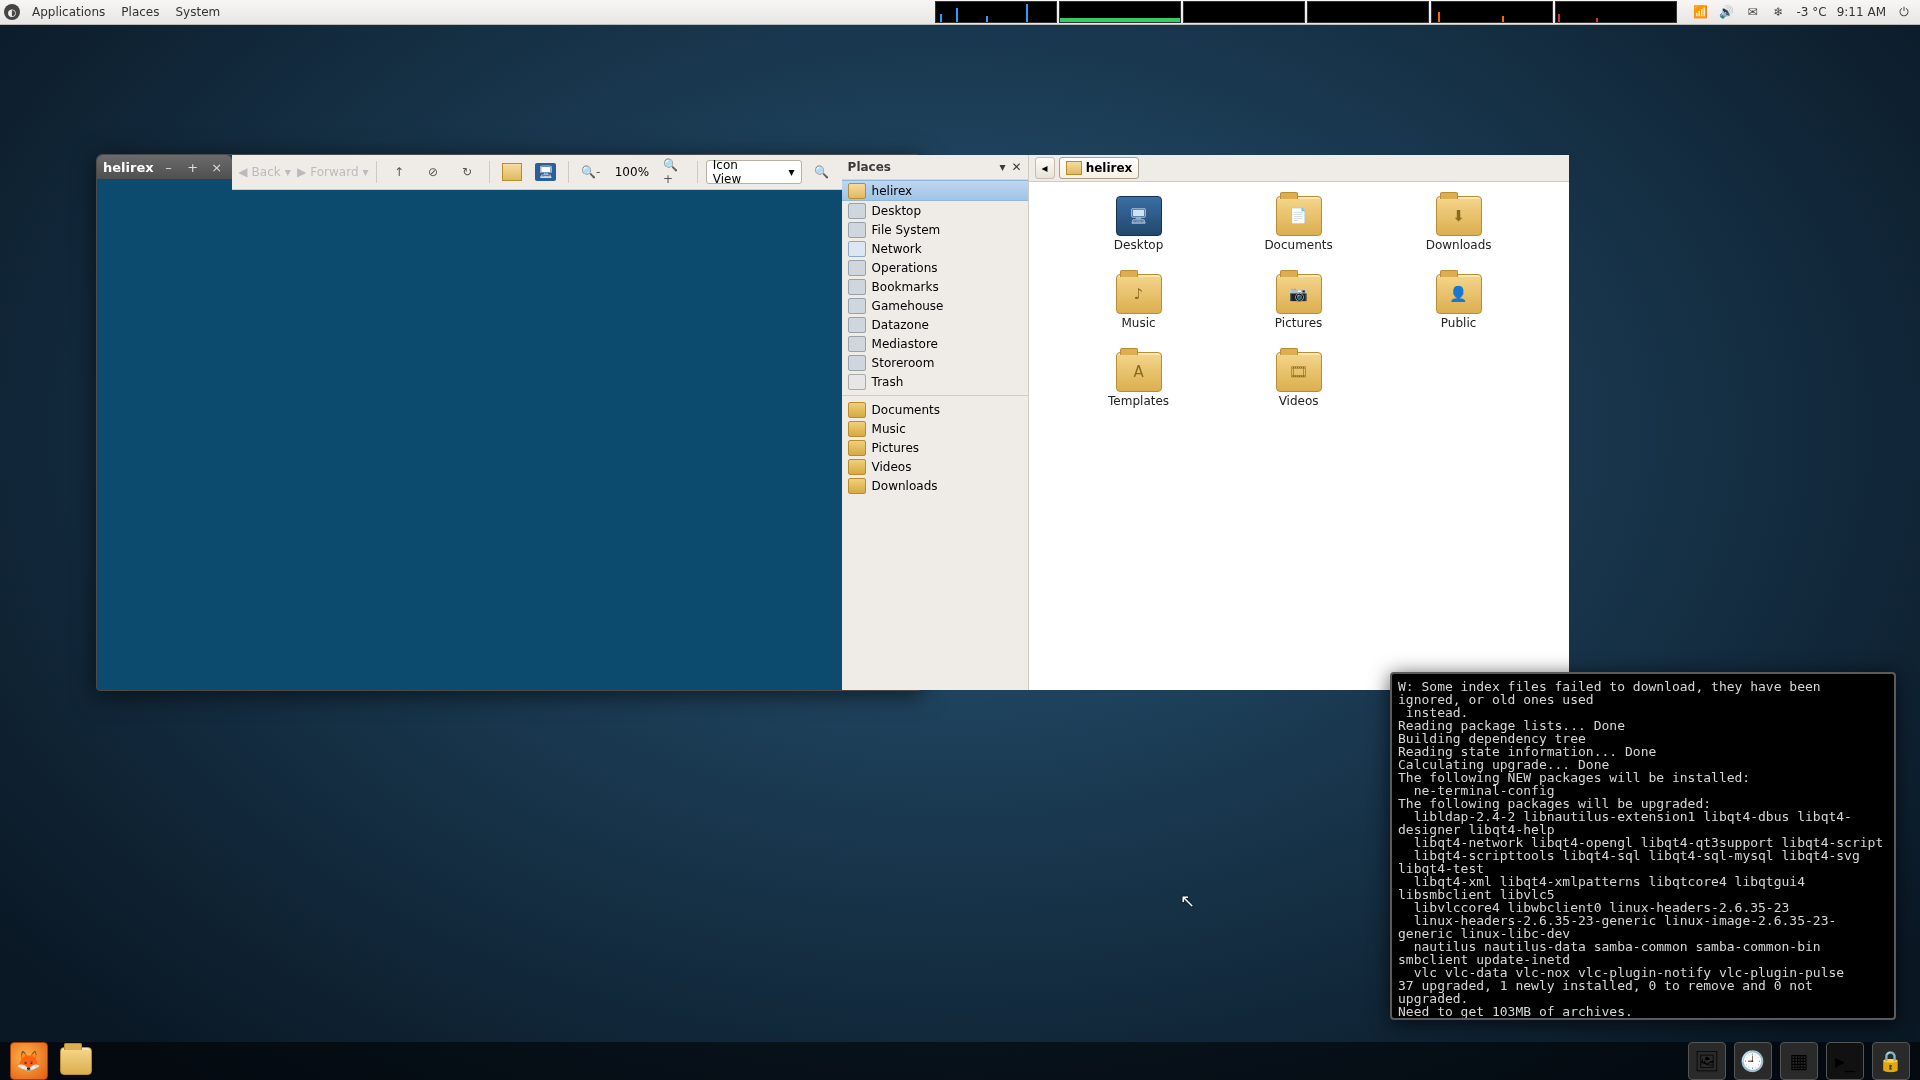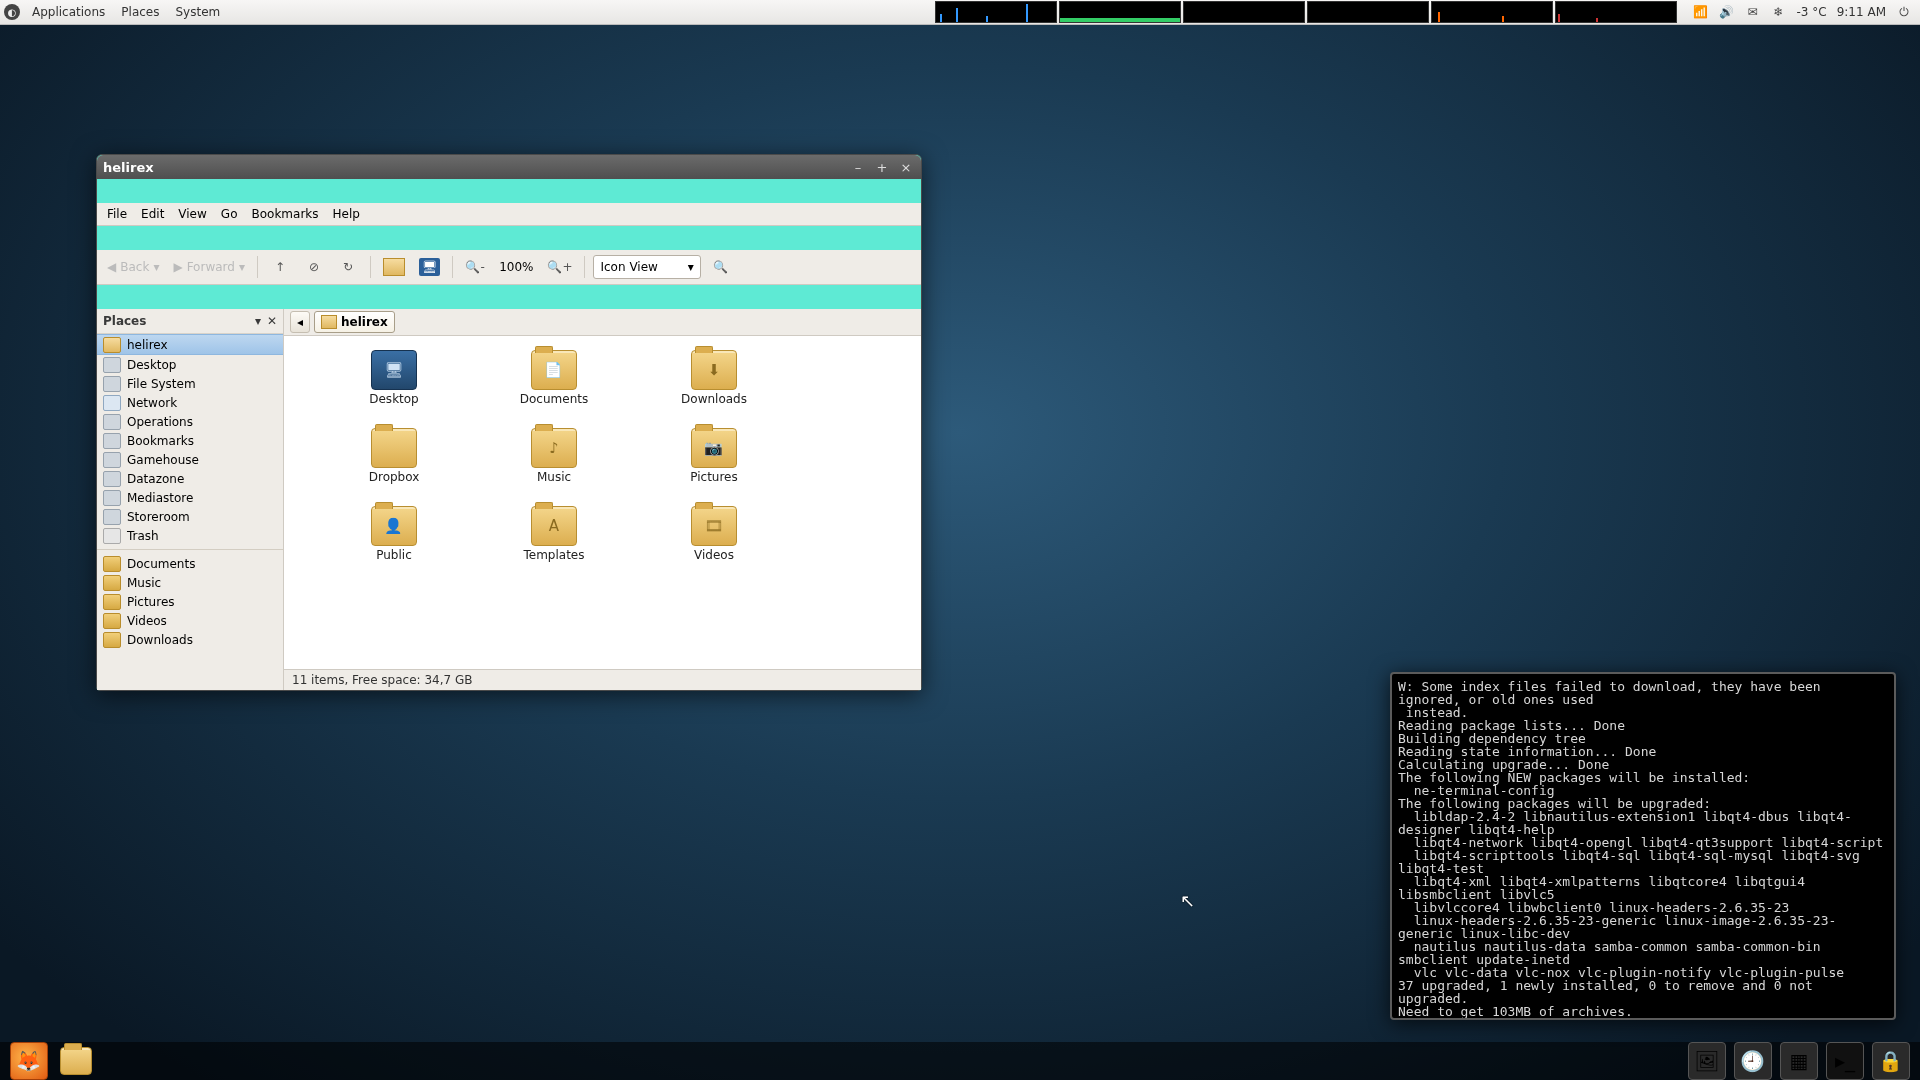--- a/index.html
+++ b/index.html
@@ -12,21 +12,21 @@
 .panel-right .ico{width:16px;height:16px;display:flex;align-items:center;justify-content:center;color:#444;}
 .sysmon{display:flex;gap:2px;margin-right:6px;}
 .sysmon .g{width:120px;height:20px;background:#000;border:1px solid #333;position:relative;overflow:hidden;}
 .sysmon .g .bar{position:absolute;bottom:0;width:2px;background:#3af;}
 
 .bottom-panel{position:absolute;bottom:0;left:0;right:0;height:38px;background:rgba(0,0,0,.55);display:flex;align-items:center;padding:0 10px;gap:10px;}
 .dock-item{width:36px;height:36px;border-radius:4px;display:flex;align-items:center;justify-content:center;font-size:20px;}
 .dock-right{margin-left:auto;display:flex;gap:8px;}
 .dock-right .dock-item{background:#2a2a2a;border:1px solid #555;}
 
-.fm{position:absolute;left:96px;top:154px;width:824px;height:535px;background:#5eead4;border:1px solid #4a4a4a;border-radius:6px 6px 4px 4px;box-shadow:0 4px 24px rgba(0,0,0,.6);display:flex;flex-direction:column;gap:24px;}
+.fm{position:absolute;left:96px;top:154px;width:824px;height:535px;background:#0c4a6e;border:1px solid #4a4a4a;border-radius:6px 6px 4px 4px;box-shadow:0 4px 24px rgba(0,0,0,.6);display:flex;flex-direction:row;}
 .fm-title{height:24px;background:linear-gradient(#6b6b6b,#4f4f4f);border-radius:6px 6px 0 0;color:#fff;display:flex;align-items:center;padding:0 6px;font-size:13px;}
 .fm-title .t{flex:1 1 auto;font-weight:700;}
 .win-btn{width:18px;height:18px;margin-left:6px;display:flex;align-items:center;justify-content:center;color:#ddd;cursor:pointer;}
 .fm-menu{height:22px;background:#efece7;border-bottom:1px solid #cfcac2;display:flex;align-items:center;padding:0 4px;gap:2px;}
 .fm-menu span{padding:2px 6px;cursor:pointer;}
 .fm-tool{height:34px;background:#efece7;border-bottom:1px solid #cfcac2;display:flex;align-items:center;padding:0 6px;gap:6px;}
 .tb{min-width:20px;height:26px;display:flex;align-items:center;justify-content:center;padding:0 4px;border-radius:3px;cursor:pointer;color:#555;}
 .tb.disabled{color:#bbb;}
 .tb.txt{gap:4px;font-size:12px;}
 .sep{width:1px;height:22px;background:#cfcac2;margin:0 2px;}
@@ -109,28 +109,20 @@
   </div>
 </div>
 
 <div class="fm">
   <div class="fm-title">
     <span class="t">helirex</span>
     <span class="win-btn">–</span>
     <span class="win-btn">+</span>
     <span class="win-btn">×</span>
   </div>
-  <div class="fm-menu">
-    <span>File</span>
-    <span>Edit</span>
-    <span>View</span>
-    <span>Go</span>
-    <span>Bookmarks</span>
-    <span>Help</span>
-  </div>
   <div class="fm-tool">
     <div class="tb txt disabled">
         <span>◀</span>
         <span>Back</span>
         <span>▾</span>
       </div>
     <div class="tb txt disabled">
         <span>▶</span>
         <span>Forward</span>
         <span>▾</span>
@@ -270,26 +262,20 @@
             <div class="flabel">Documents</div>
           </div>
           <div class="fitem">
             <div class="fic folder">
               <div class="inner">⬇</div>
             </div>
             <div class="flabel">Downloads</div>
           </div>
           <div class="fitem">
             <div class="fic folder">
-              <div class="inner"></div>
-            </div>
-            <div class="flabel">Dropbox</div>
-          </div>
-          <div class="fitem">
-            <div class="fic folder">
               <div class="inner">♪</div>
             </div>
             <div class="flabel">Music</div>
           </div>
           <div class="fitem">
             <div class="fic folder">
               <div class="inner">📷</div>
             </div>
             <div class="flabel">Pictures</div>
           </div>
@@ -305,21 +291,20 @@
             </div>
             <div class="flabel">Templates</div>
           </div>
           <div class="fitem">
             <div class="fic folder">
               <div class="inner">🎞</div>
             </div>
             <div class="flabel">Videos</div>
           </div>
         </div>
-      <div class="status">11 items, Free space: 34,7 GB</div>
     </div>
   </div>
 </div>
 
 <div class="term"><div id="term-body">W: Some index files failed to download, they have been ignored, or old ones used
  instead.
 Reading package lists... Done
 Building dependency tree
 Reading state information... Done
 Calculating upgrade... Done

